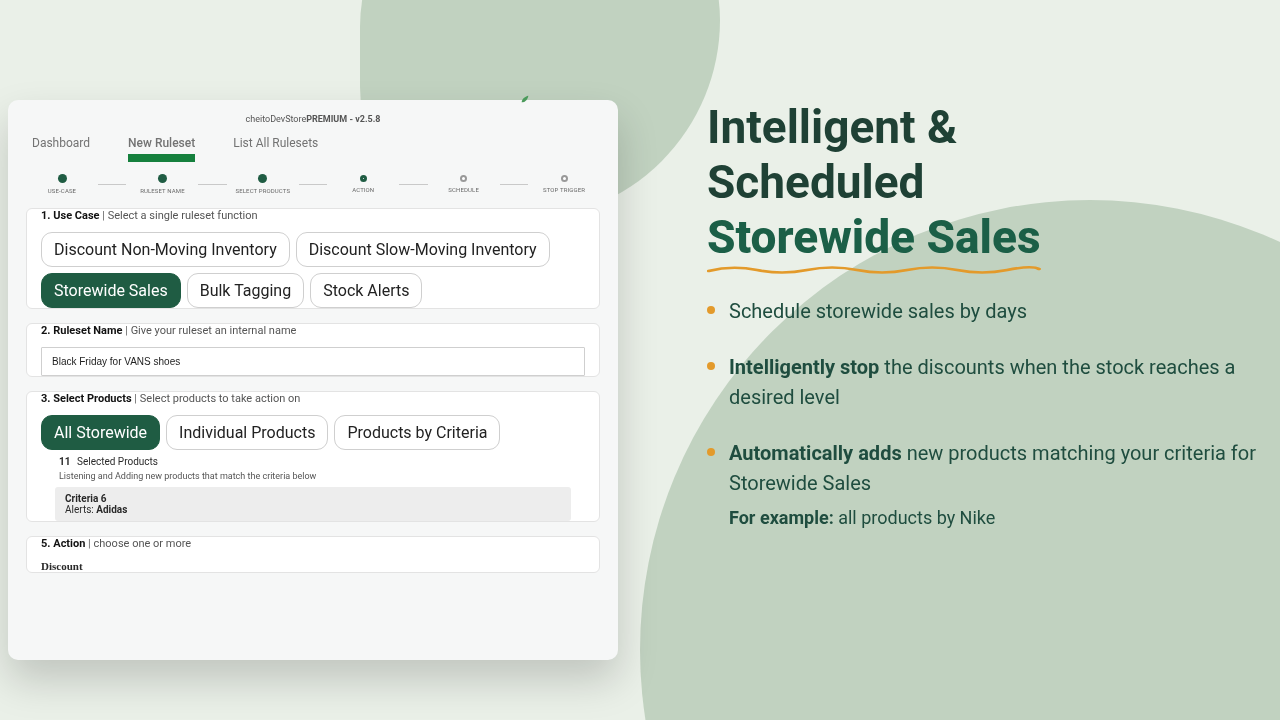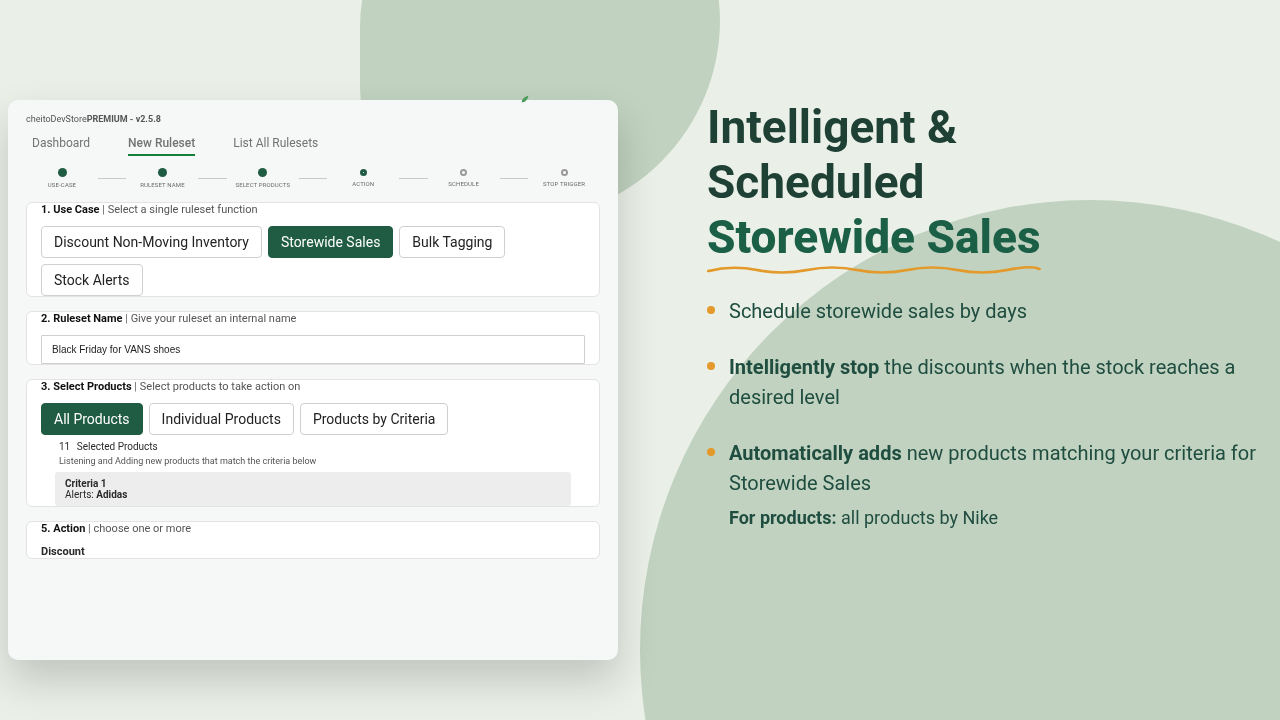--- a/index.html
+++ b/index.html
@@ -41,57 +41,57 @@
   .promo b { font-weight: 700; }
 
   
   .app {
     position: absolute; left: 8px; top: 100px; width: 610px; height: 560px;
     background: #f6f7f7; border-radius: 10px;
     box-shadow: 0 20px 40px rgba(0,0,0,.18);
     padding: 14px 18px 0 18px; font-size: 11px; color: #2a2a2a; z-index: 3;
     overflow: hidden;
   }
-  .topbar { display: flex; justify-content: flex-start; align-items: center;
+  .topbar { display: flex; justify-content: center; align-items: center;
             font-size: 9px; color: #555; margin-bottom: 12px; }
   .tabs { display: flex; gap: 38px; font-size: 12px; margin-bottom: 12px;
           padding-left: 6px; }
   .tabs span { padding-bottom: 4px; color: #737373; cursor: pointer; }
-  .tabs .active { border-bottom: 2px solid #15803d; font-weight: 500; }
+  .tabs .active { border-bottom: 8px solid #15803d; font-weight: 500; }
 
   .stepper { display: flex; align-items: center; gap: 0; margin-bottom: 14px; }
   .step { display: flex; flex-direction: column; align-items: center; width: 72px; }
   .dot { width: 9px; height: 9px; border-radius: 50%; background: #1f5c43; }
   .dot.hollow { background: #fff; border: 2px solid #999; width: 7px; height: 7px; }
   .dot.ring { background: #fff; border: 3px solid #1f5c43; width: 7px; height: 7px; }
   .step-line { flex: 1; height: 1px; background: #c9c9c9; }
   .step-lbl { font-size: 6px; color: #6a6a6a; margin-top: 4px; letter-spacing: .02em; text-align:center;}
 
   .card {
     background: #fff; border: 1px solid #e3e3e3; border-radius: 6px;
     padding: 0 14px; margin-bottom: 14px;
   }
   .card-title { font-size: 11px; font-weight: 700; color: #111; margin-bottom: 10px; }
   .card-title .sub { font-weight: 400; color: #555; }
   .sep { color: #666; font-weight: 400; }
 
   .pillrow { display: flex; gap: 6px; flex-wrap: wrap; }
   .pill {
-    border: 1px solid #cfcfcf; border-radius: 4px; padding: 7px 12px;
-    font-size: 14px; background: #fff; cursor: pointer; color: #222;
+    border: 1px solid #cfcfcf; border-radius: 11px; padding: 7px 12px;
+    font-size: 16px; background: #fff; cursor: pointer; color: #222;
   }
   .pill.on { background: #1f5c43; color: #fff; border-color: #1f5c43; }
 
   .textfield {
     border: 1px solid #cfcfcf; border-radius: 1px; padding: 8px 10px;
     font-size: 10px; color: #222; width: 100%; background:#fff;
   }
 
   .selcount { padding: 6px 4px 4px 18px; font-size: 10px; }
-  .selcount b { font-weight: 400; margin-right: 4px; }
+  .selcount b { font-weight: 700; margin-right: 4px; }
   .selmsg { font-size: 9px; color: #555; padding-left: 18px; margin-bottom: 6px; }
   .criteria {
     margin-left: 14px; background: #ededed; border-radius: 3px;
     padding: 6px 10px; font-size: 10px; width: calc(100% - 28px);
   }
   .criteria .k { font-weight: 700; }
 
   .logo-above {
     position: absolute; left: 520px; top: 94px; z-index: 4;
     font-size: 7px; color: #4a7a5a; display:flex; align-items:center; gap:3px;
@@ -118,21 +118,21 @@
   <ul>
     <li>
       <span>Schedule storewide sales by days</span>
     </li>
     <li>
       <b>Intelligently stop</b><span> the discounts when the stock reaches a desired level</span>
     </li>
     <li>
       <b>Automatically adds</b><span> new products matching your criteria for Storewide Sales</span>
       <div class="example">
-        <b>For products:</b><span> all products by Nike</span>
+        <b>For example:</b><span> all products by Nike</span>
       </div>
     </li>
   </ul>
 </div>
 
 <div class="logo-above">
   <svg viewBox="0 0 24 24">
       <path fill="#4a9a5a" d="M4 20 C4 8 20 4 20 4 C20 4 18 18 6 20 Z"></path>
     </svg>
   <span></span>
@@ -183,20 +183,21 @@
   </div>
 
   <div class="card">
     <div class="card-title">
       <span>1. Use Case</span>
       <span class="sep"> | </span>
       <span class="sub">Select a single ruleset function</span>
     </div>
     <div class="pillrow">
       <div class="pill">Discount Non-Moving Inventory</div>
+      <div class="pill">Discount Slow-Moving Inventory</div>
       <div class="pill on">Storewide Sales</div>
       <div class="pill">Bulk Tagging</div>
       <div class="pill">Stock Alerts</div>
     </div>
   </div>
 
   <div class="card">
     <div class="card-title">
       <span>2. Ruleset Name</span>
       <span class="sep"> | </span>
@@ -205,39 +206,39 @@
     <input class="textfield" type="text" value="Black Friday for VANS shoes" style="">
   </div>
 
   <div class="card">
     <div class="card-title">
       <span>3. Select Products</span>
       <span class="sep"> | </span>
       <span class="sub">Select products to take action on</span>
     </div>
     <div class="pillrow">
-      <div class="pill on">All Products</div>
+      <div class="pill on">All Storewide</div>
       <div class="pill">Individual Products</div>
       <div class="pill">Products by Criteria</div>
     </div>
     <div class="selcount">
       <b>11</b>
       <span>Selected Products</span>
     </div>
     <div class="selmsg">Listening and Adding new products that match the criteria below</div>
     <div class="criteria">
-      <div class="k">Criteria 1</div>
+      <div class="k">Criteria 6</div>
       <div>
         <span>Alerts:</span>
         <b>Adidas</b>
       </div>
     </div>
   </div>
 
   <div class="card" style="margin-bottom:0;">
     <div class="card-title">
       <span>5. Action</span>
       <span class="sep"> |</span>
       <span class="sub">choose one or more</span>
     </div>
-    <div style="font-weight:700;font-size:11px;">Discount</div>
+    <div style="font-weight:700;font-size:11px;font-family:Liberation Serif, serif;">Discount</div>
   </div>
 </div>
 
 </body></html>

